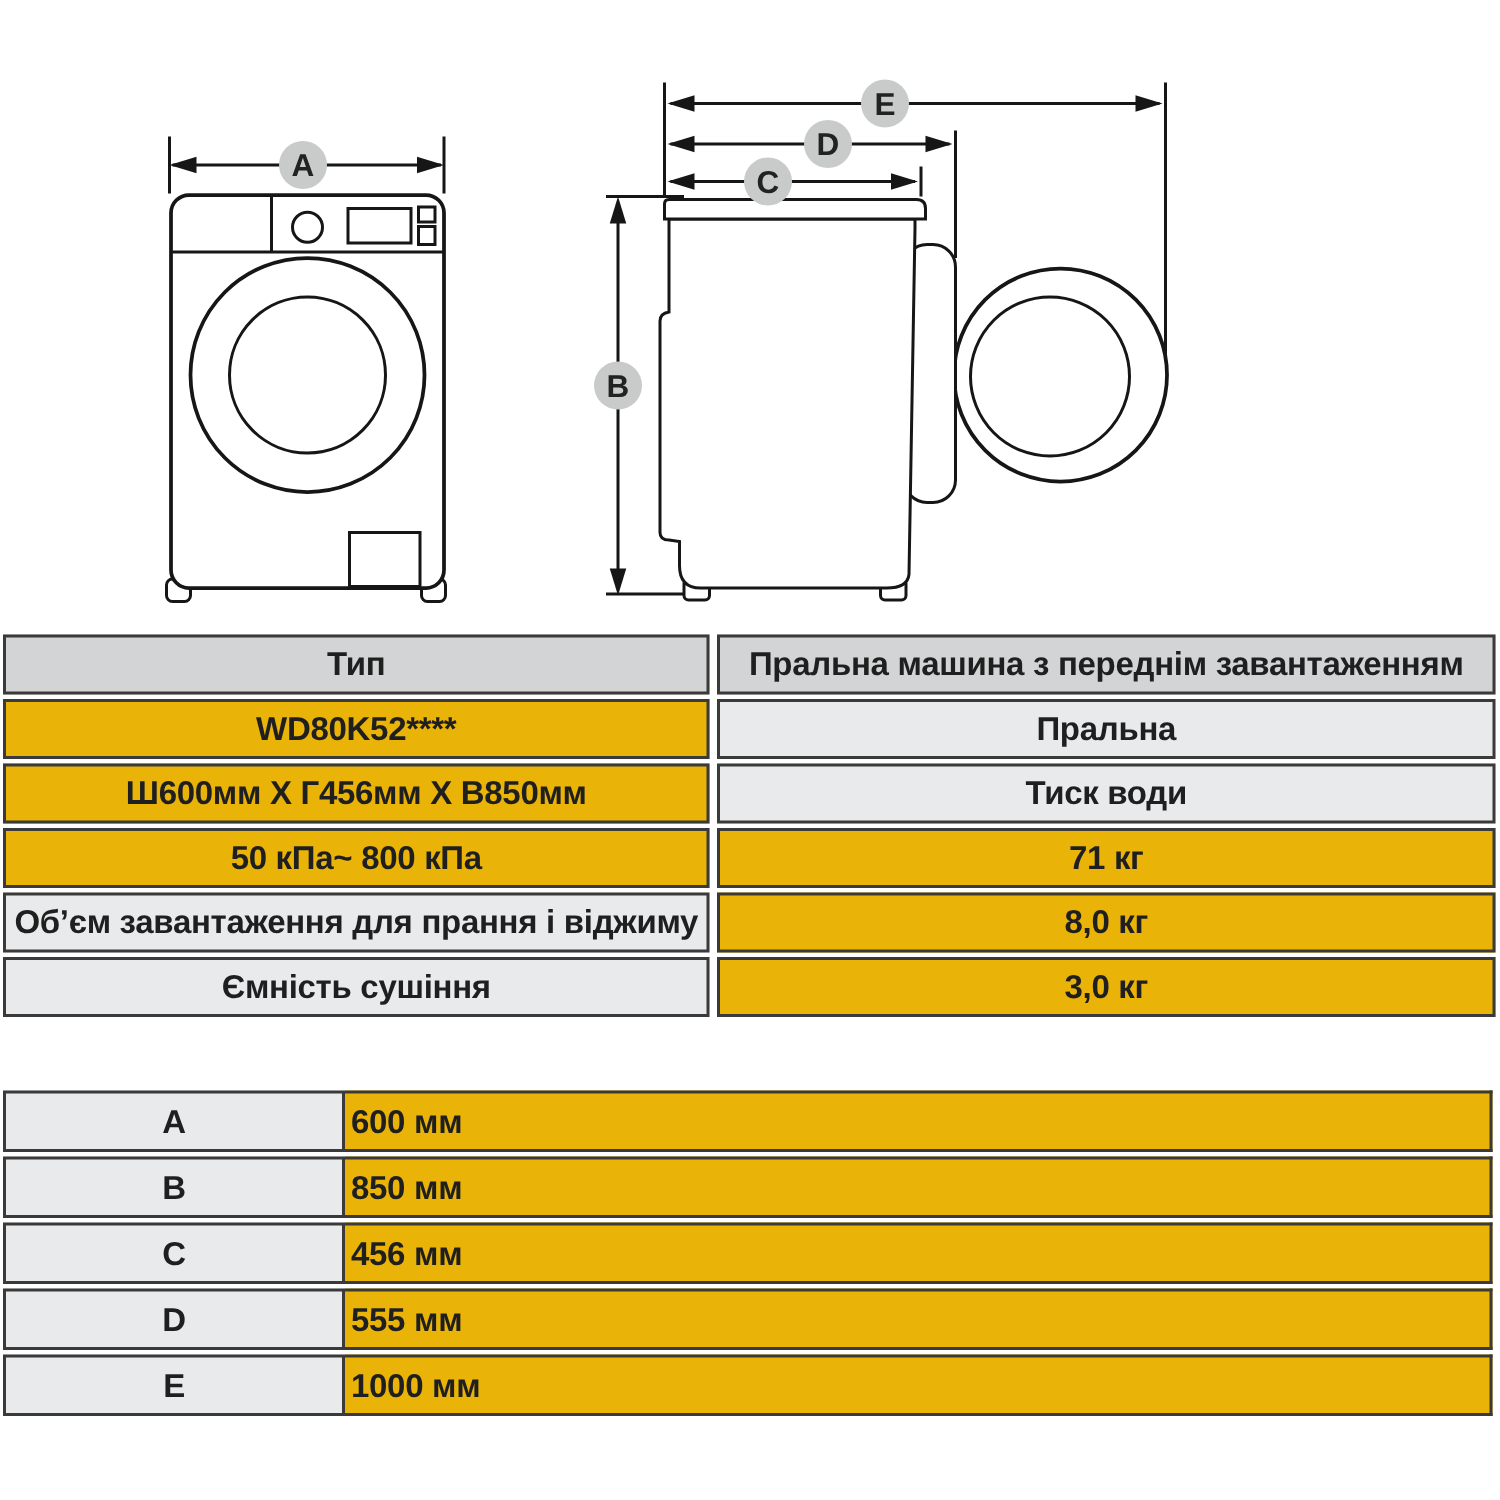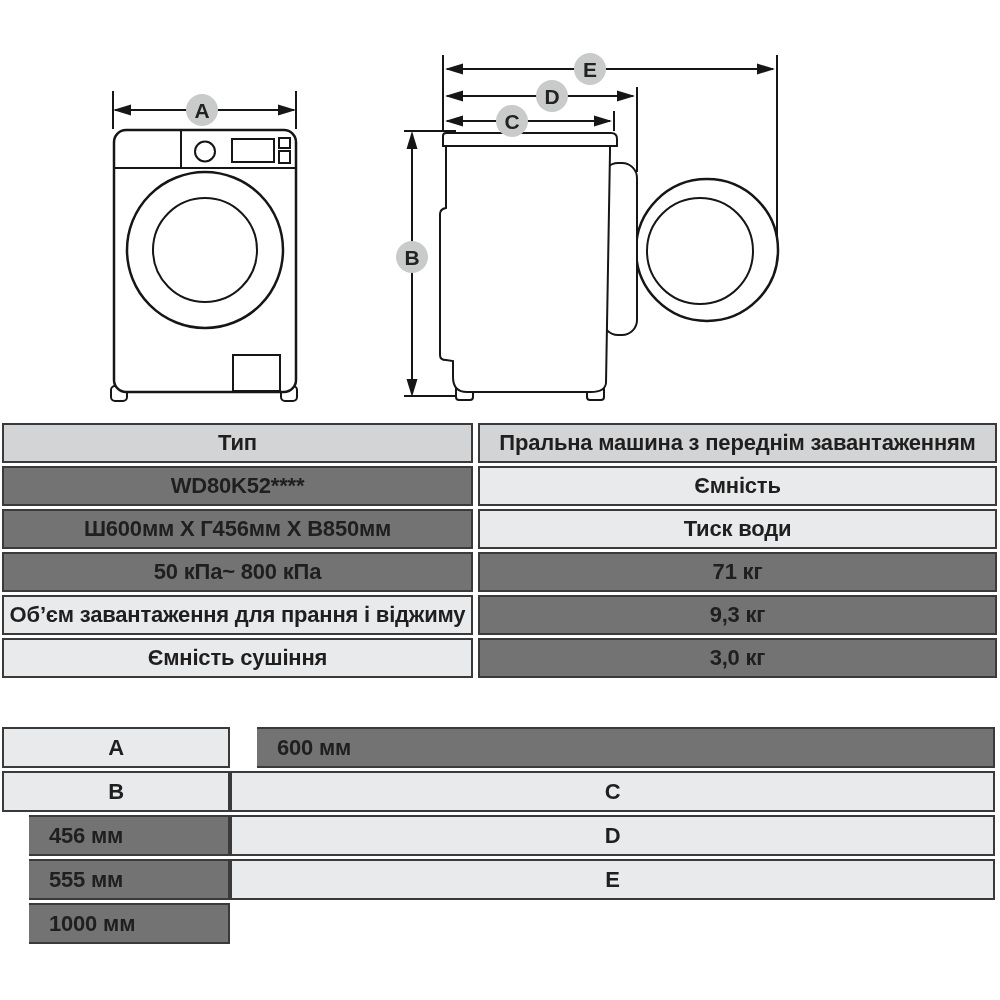--- a/index.html
+++ b/index.html
@@ -19,29 +19,29 @@
     grid-auto-rows:40px;row-gap:3px;
   }
   .cell{
     box-sizing:border-box;border:2px solid #3a3a3a;
     display:flex;align-items:center;justify-content:center;
     font-size:22px;font-weight:bold;color:#1f1f1f;letter-spacing:-0.2px;
     white-space:nowrap;overflow:hidden;
   }
   .cell.hdr{background:#d3d4d5;}
   .cell.lbl{background:#e9eaeb;}
-  .cell.val{background:#737373;}
+  .cell.val{background:#eab308;}
   
   .dim-table{
     position:absolute;left:2px;top:727px;width:993px;
     display:grid;grid-template-columns:228px 765px;column-gap:0;
     grid-auto-rows:41px;row-gap:3px;
   }
   .dim-table .cell.val{
-    justify-content:flex-start;padding-left:20px;border-left:none;margin-left:27px;
+    justify-content:flex-start;padding-left:4px;border-left:none;
   }
 </style>
 </head>
 <body>
 
 <div class="stage">
 
   <div class="diagram-wrap">
     <svg width="1000" height="420" viewBox="0 0 1000 420">
 
@@ -144,40 +144,41 @@
       </g>
     </svg>
   </div>
 
   <div class="spec-table">
     <div class="cell hdr">Тип</div>
     <div class="cell hdr">Пральна машина з переднім завантаженням</div>
 
     <div class="cell val">WD80K52****</div>
 
-    <div class="cell lbl">Ємність</div>
+    <div class="cell lbl">Пральна</div>
     <div class="cell val">Ш600мм X Г456мм X В850мм</div>
 
     <div class="cell lbl">Тиск води</div>
     <div class="cell val">50 кПа~ 800 кПа</div>
 
     <div class="cell val">71 кг</div>
 
     <div class="cell lbl">Об’єм завантаження для прання і віджиму</div>
-    <div class="cell val">9,3 кг</div>
+    <div class="cell val">8,0 кг</div>
 
     <div class="cell lbl">Ємність сушіння</div>
     <div class="cell val">3,0 кг</div>
   </div>
 
   <div class="dim-table">
     <div class="cell lbl">A</div>
     <div class="cell val">600 мм</div>
 
     <div class="cell lbl">B</div>
+    <div class="cell val">850 мм</div>
 
     <div class="cell lbl">C</div>
     <div class="cell val">456 мм</div>
 
     <div class="cell lbl">D</div>
     <div class="cell val">555 мм</div>
 
     <div class="cell lbl">E</div>
     <div class="cell val">1000 мм</div>
   </div>

